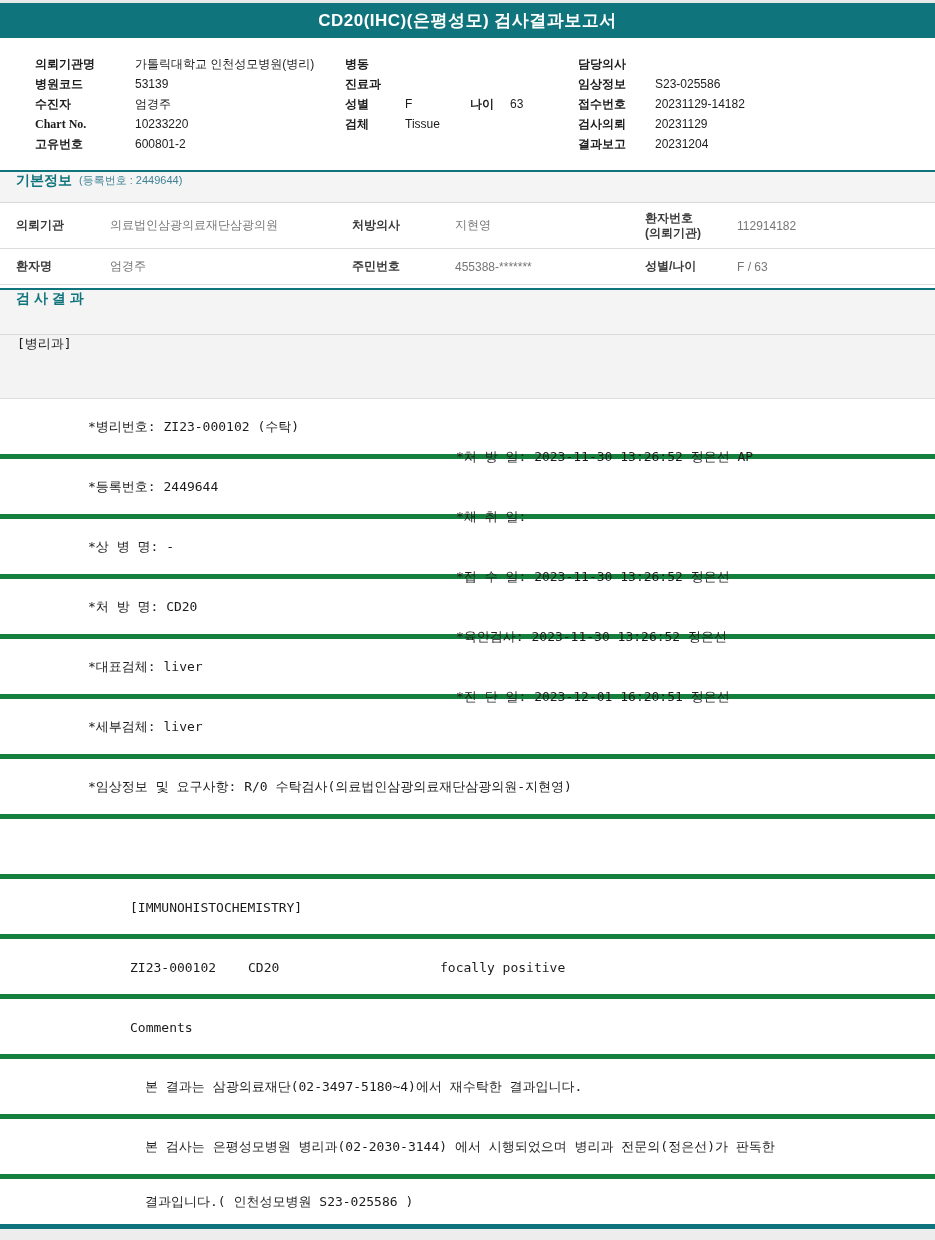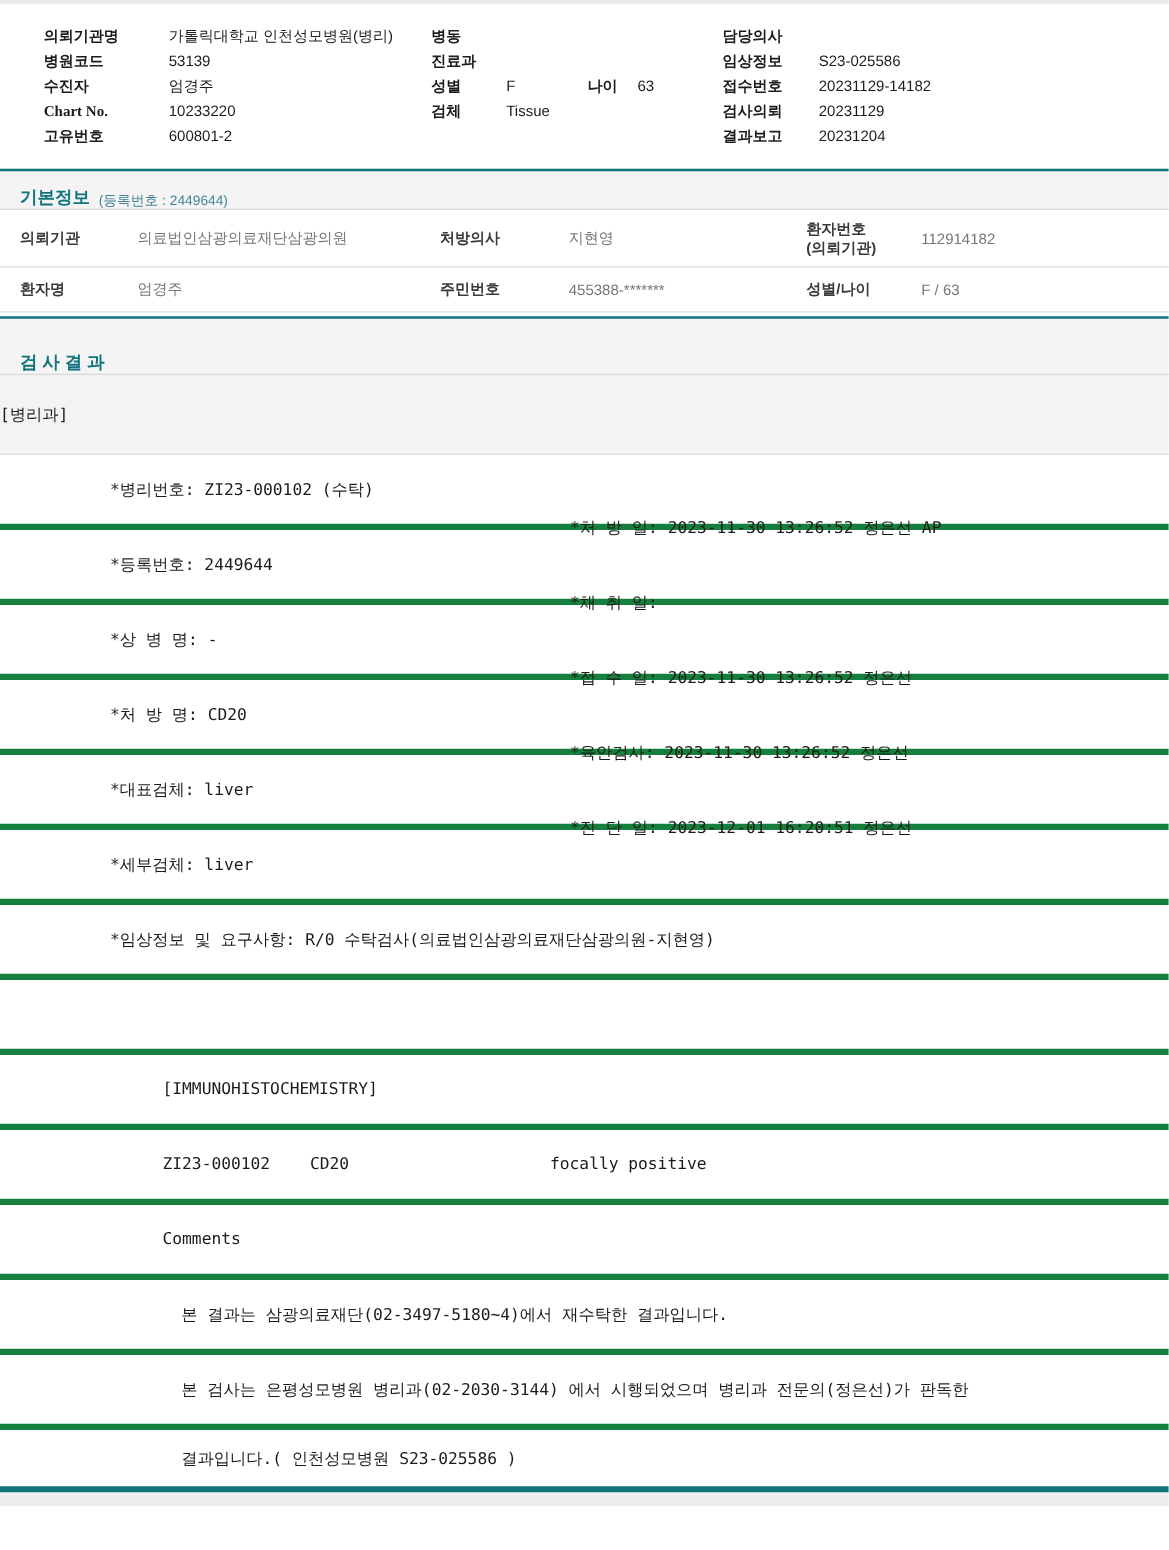--- a/index.html
+++ b/index.html
@@ -27,21 +27,21 @@
   .col2 { left: 345px; } .col2 .hlabel { width: 60px; }
   .col2 .sexval { display: inline-block; width: 65px; }
   .col2 .agel { width: 40px; }
   .col3 { left: 578px; } .col3 .hlabel { width: 77px; }
 
   
   .section-bar {
     border-top: 2px solid #0f747c;
     background: #f4f4f4;
     border-bottom: 1px solid #d9d9d9;
-    display: flex; align-items: flex-end;
+    display: flex; align-items: flex-start;
     padding-left: 16px;
   }
   .section-bar.basic { height: 33px; }
   .section-bar.results { height: 47px; margin-top: 3px; }
   .section-title { color: #0f747c; font-weight: bold; font-size: 14px; }
   .section-note { color: #3f8296; font-size: 11px; margin-left: 7px; position: relative; top: 1px; }
 
   
   .info-table { font-size: 12px; }
   .it-row {
@@ -53,21 +53,21 @@
   }
   .it-row.r1 { height: 46px; }
   .it-row.r2 { height: 36px; }
   .it-label { font-weight: bold; color: #3a3a3a; }
   .it-label .sub { display: block; font-size: 12px; line-height: 15px; }
   .it-value { color: #767676; }
 
   
   .dept-row {
     height: 64px; background: #f3f3f3; border-bottom: 1px solid #dddddd;
-    display: flex; align-items: center; 
+    display: flex; align-items: flex-start; padding-left: 17px;
     font-family: "DejaVu Sans Mono", "Liberation Mono", monospace;
     font-size: 13px; color: #1b1b1b;
   }
   .rrow {
     position: relative; height: 60px; border-bottom: 5px solid #15803d;
     font-family: "DejaVu Sans Mono", "Liberation Mono", monospace;
     font-size: 13px; color: #1b1b1b;
   }
   .rrow.last { height: 45px; border-bottom: none; }
   .pos { position: absolute; top: 50%; transform: translateY(-50%); white-space: nowrap; }
@@ -81,20 +81,23 @@
   .bottom-bar { height: 5px; background: #0f747c; }
   .bottom-strip { height: 11px; background: #ededed; }
 </style>
 </head>
 <body>
 
 <div>
 
   <div class="top-strip"></div>
 
+  <div class="title-bar">
+    <span>CD20(IHC)(은평성모) 검사결과보고서</span>
+  </div>
 
   <div class="header-block">
     <div class="hcol col1">
       <div class="hrow">
         <span class="hlabel">의뢰기관명</span>
         <span class="hvalue">가톨릭대학교 인천성모병원(병리)</span>
       </div>
       <div class="hrow">
         <span class="hlabel">병원코드</span>
         <span class="hvalue">53139</span>

